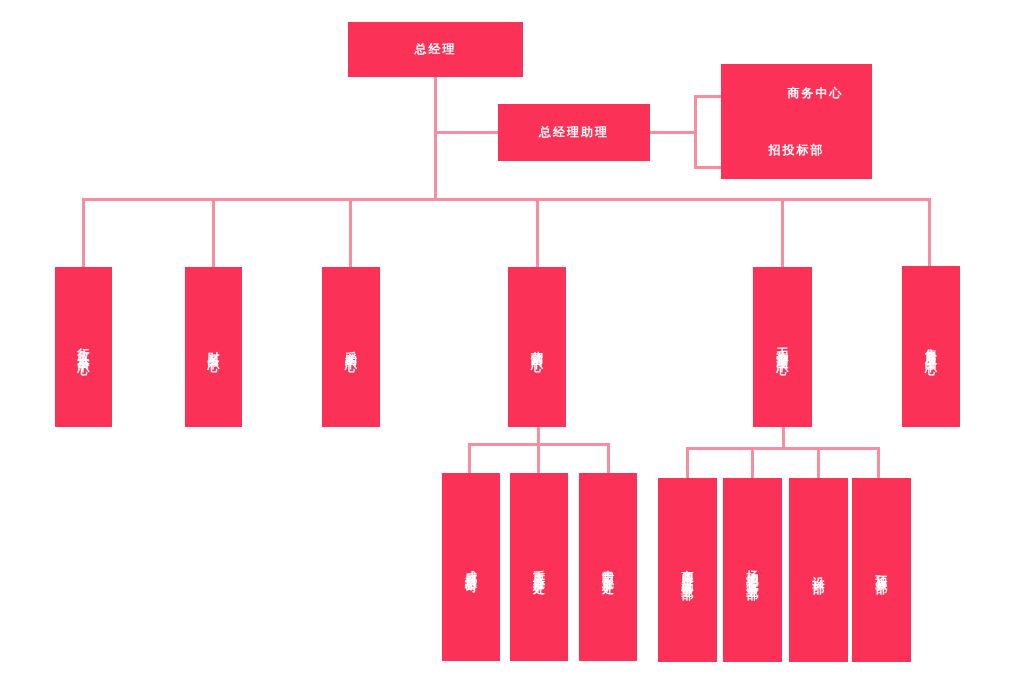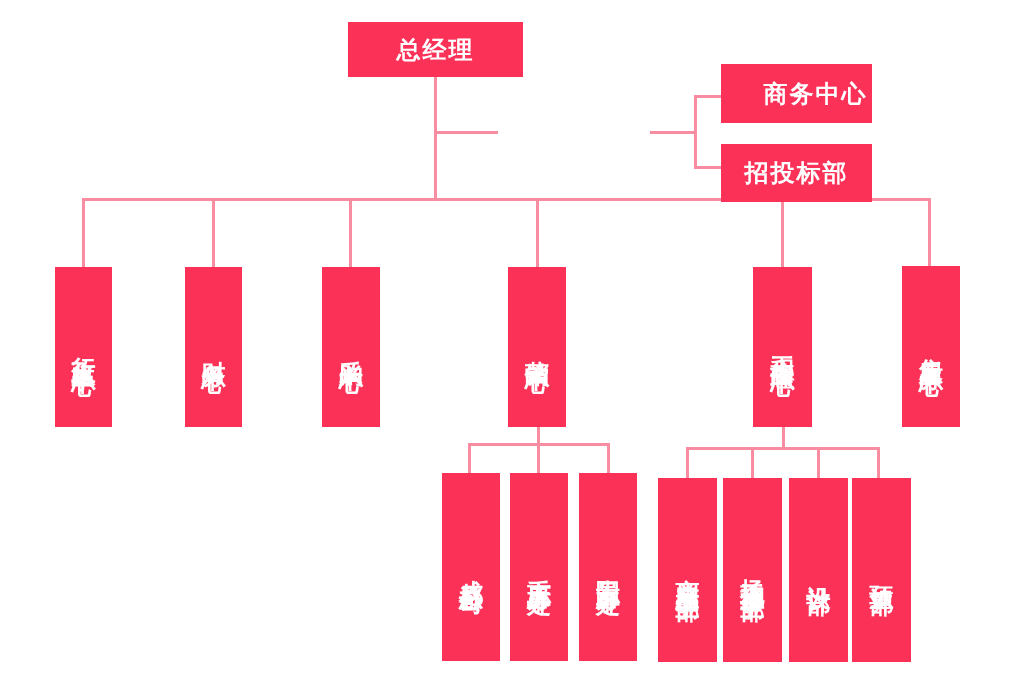--- a/index.html
+++ b/index.html
@@ -18,21 +18,21 @@
     font-family: "Liberation Serif", "DejaVu Serif", serif;
   }
   .node {
     position: absolute;
     background: var(--node-fill);
     color: var(--node-text);
     display: flex;
     align-items: center;
     justify-content: center;
     font-weight: bold;
-    font-size: 24px;
+    font-size: 12px;
     text-align: center;
     box-sizing: border-box;
   }
   .node.h { letter-spacing: 2px; }
   .node.v {
     writing-mode: vertical-rl;
     text-orientation: upright;
     letter-spacing: 3px;
     line-height: 1;
   }
@@ -65,22 +65,23 @@
   <div class="ln" style="left:607px; top:443px; width:3px; height:30px;"></div>
 
   <div class="ln" style="left:782px; top:427px; width:3px; height:23px;"></div>
   <div class="ln" style="left:686px; top:447px; width:194px; height:3px;"></div>
   <div class="ln" style="left:686px; top:447px; width:3px; height:31px;"></div>
   <div class="ln" style="left:751px; top:447px; width:3px; height:31px;"></div>
   <div class="ln" style="left:817px; top:447px; width:3px; height:31px;"></div>
   <div class="ln" style="left:877px; top:447px; width:3px; height:31px;"></div>
 
   <div class="node h" style="left:348px; top:22px; width:175px; height:55px;">总经理</div>
+  <div class="node h" style="left:498px; top:104px; width:152px; height:57px;">总经理助理</div>
   <div class="node h" style="left:721px; top:64px; width:151px; height:59px;padding-left:38px;">商务中心</div>
-  <div class="node h" style="left:721px; top:144px; width:151px; height:58px;">招投标部</div>
+  <div class="node h" style="left:721px; top:121px; width:151px; height:58px;">招投标部</div>
 
   <div class="node v" style="left:55px; top:267px; width:57px; height:160px;">行政人事中心</div>
   <div class="node v" style="left:185px; top:267px; width:57px; height:160px;">财务中心</div>
   <div class="node v" style="left:322px; top:267px; width:58px; height:160px;">采购中心</div>
   <div class="node v" style="left:508px; top:267px; width:58px; height:160px;">营销中心</div>
   <div class="node v" style="left:753px; top:267px; width:59px; height:160px;">工程管理中心</div>
   <div class="node v" style="left:902px; top:266px; width:58px; height:161px;">售后服务中心</div>
 
   <div class="node v" style="left:442px; top:473px; width:58px; height:188px;">成都总公司</div>
   <div class="node v" style="left:510px; top:473px; width:58px; height:188px;">重庆办事处</div>

